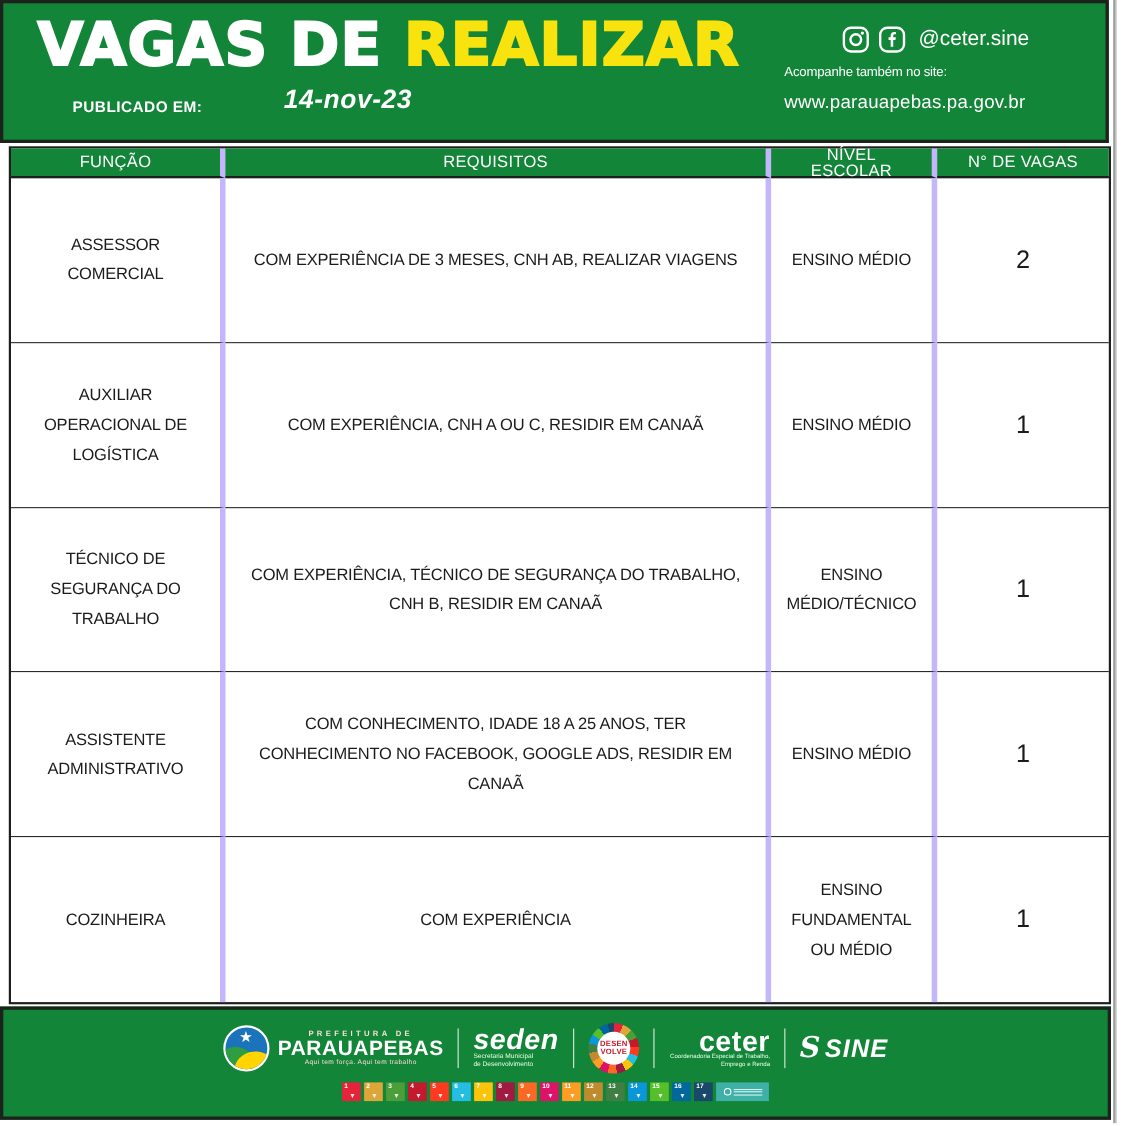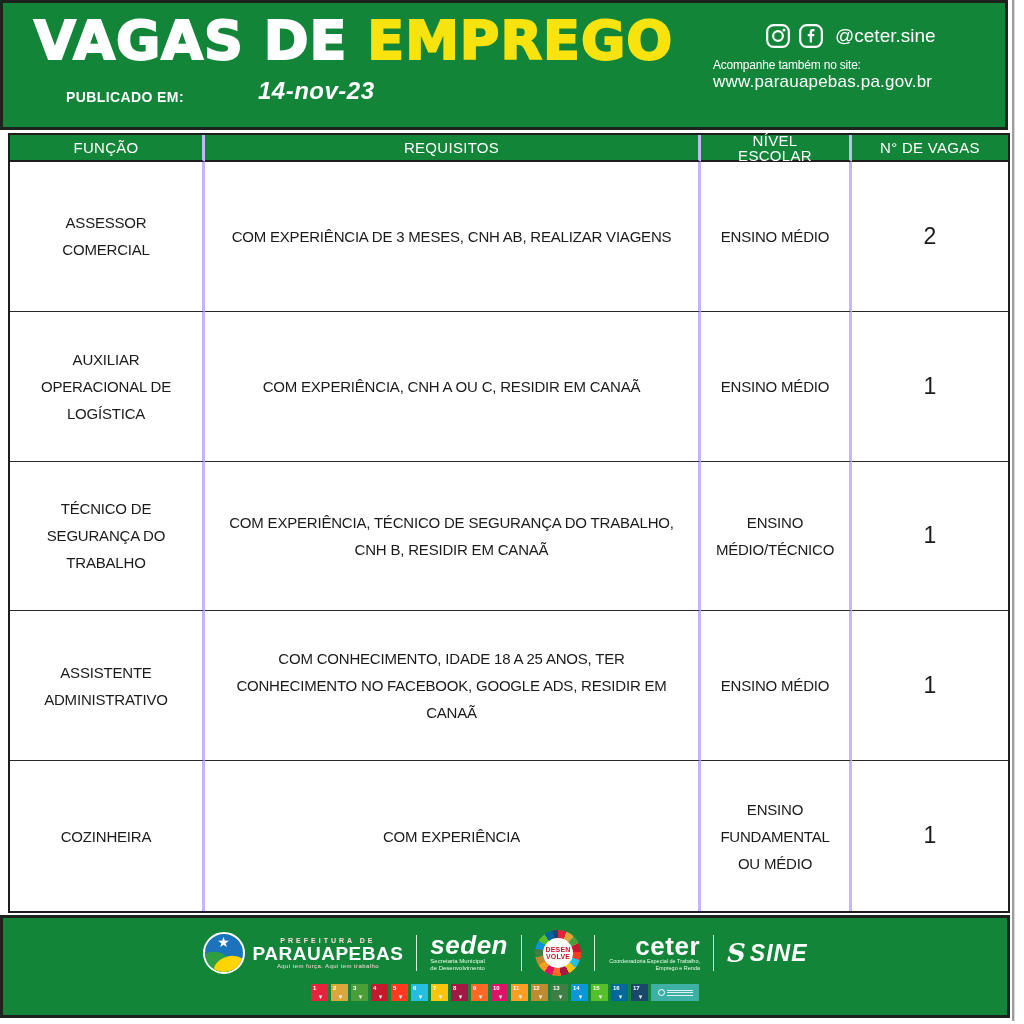--- a/index.html
+++ b/index.html
@@ -16,28 +16,28 @@
   .title .t2 { color:#f8e30e; -webkit-text-stroke:2px #f8e30e; }
   .published-label { position:absolute; left:63px; top:86px; color:#fff;
     font-size:14px; font-weight:700; letter-spacing:.4px; }
   .published-date { position:absolute; left:255px; top:74px; color:#fff;
     font-size:24px; font-weight:700; letter-spacing:.5px;font-style:italic; }
   .social-block { position:absolute; left:710px; top:20px; width:250px; color:#fff; }
   .social-row { display:flex; align-items:center; gap:7px; margin-left:52px; }
   .icon-sq { width:26px; height:26px; }
   .social-handle { font-size:19px; margin-left:4px; }
   .site-label { font-size:12px; margin-top:9px; letter-spacing:-0.2px; }
-  .site-url { font-size:17px; letter-spacing:.2px; }
+  .site-url { font-size:17px; margin-top:11px; letter-spacing:.2px; }
 
   
   .jobs-table { position:absolute; left:8px; top:133px; width:1002px; height:780px;
     display:grid; grid-template-columns:195px 496px 151px 1fr;
     grid-template-rows:27px repeat(5, 1fr);
     border:2px solid #1e1e1e; background:#fff; }
-  .cell { border-right:3px solid #c4b5fd; border-bottom:1px solid #2a2a2a;
+  .cell { border-right:5px solid #c4b5fd; border-bottom:1px solid #2a2a2a;
     display:flex; align-items:center; justify-content:center; text-align:center;
     font-size:15px; color:#1b1b1b; letter-spacing:-0.2px; line-height:1.8;
     padding:0 14px; }
   .cell:nth-child(4n) { border-right:none; }
   .hcell { background:#128538; color:#ffffff; font-size:15px; font-weight:400;
     letter-spacing:.3px; line-height:1; border-bottom:2px solid #1e1e1e; }
   .req { padding:0 20px; }
   .vagas { font-size:23px; letter-spacing:0; }
 
   
@@ -107,21 +107,21 @@
     height:1021px; background:#9d9d9d; border-right:1px solid #d9d9d9; }
 </style>
 </head>
 <body>
 
 <div class="page">
 
   <div class="banner">
     <div class="title">
       <span>VAGAS DE</span>
-      <span class="t2">EMPREGO</span>
+      <span class="t2">REALIZAR</span>
     </div>
     <div class="published-label">PUBLICADO EM:</div>
     <div class="published-date">14-nov-23</div>
 
     <div class="social-block">
       <div class="social-row">
         <svg class="icon-sq" viewBox="0 0 24 24">
           <rect x="2" y="2" width="20" height="20" rx="6" fill="none" stroke="#ffffff" stroke-width="2"></rect>
           <circle cx="12" cy="12" r="4.5" fill="none" stroke="#ffffff" stroke-width="2"></circle>
           <circle cx="17.5" cy="6.5" r="1.4" fill="#ffffff"></circle>

